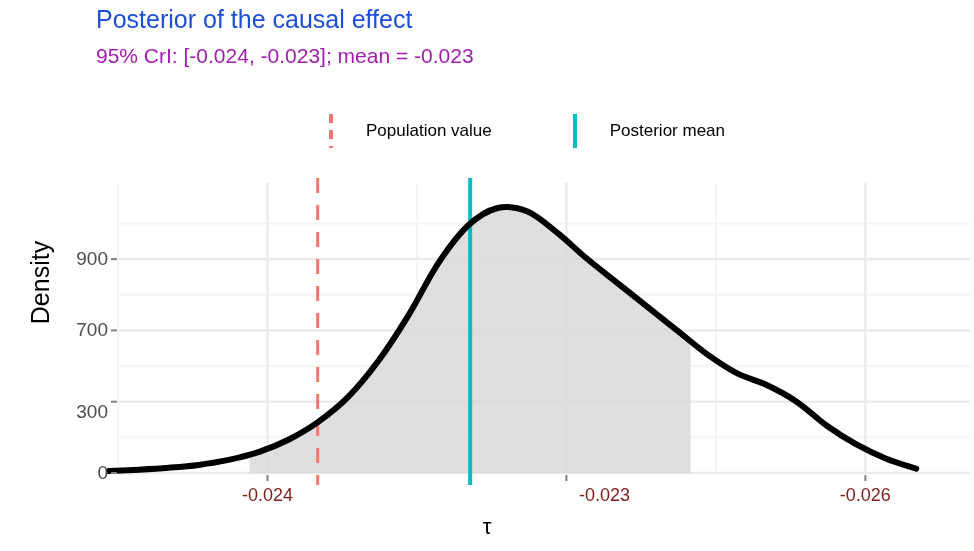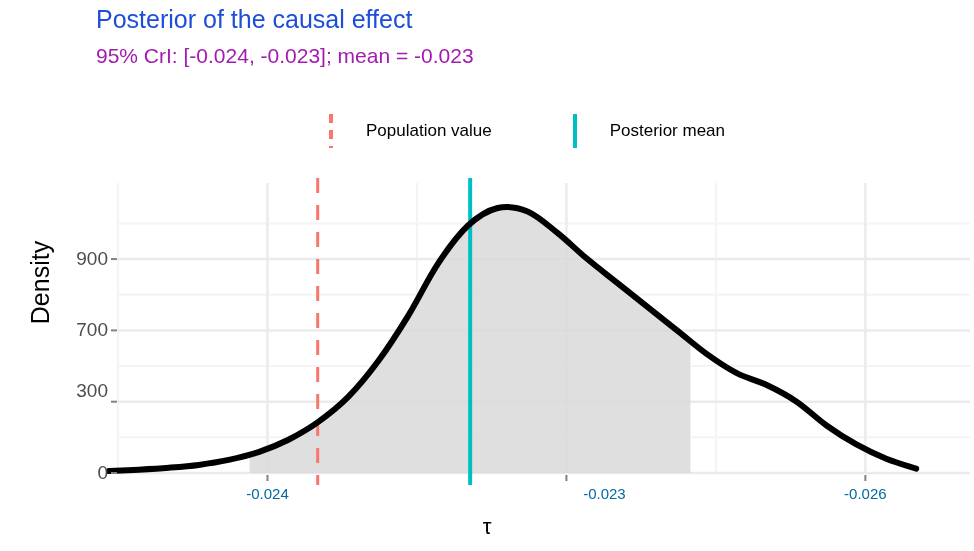--- a/index.html
+++ b/index.html
@@ -119,22 +119,22 @@
   .ytick-holder {
     position: absolute;
     left: 0;
     top: 0;
     width: 108px;
     height: 551px;
   }
   .xtick {
     position: absolute;
     top: 485px;
-    font-size: 15px;
-    color: #0369a1;
+    font-size: 18px;
+    color: #7f1d1d;
     transform: translateX(-50%);
     white-space: nowrap;
   }
   svg.panel { position: absolute; left: 0; top: 0; }
 </style>
 </head>
 <body>
 
 <div id="root">
 
@@ -186,21 +186,21 @@
         <line x1="566.421052631579" x2="566.421052631579" y1="475" y2="481" stroke="#808080" stroke-width="2"></line>
         <line x1="865.3684210526317" x2="865.3684210526317" y1="475" y2="481" stroke="#808080" stroke-width="2"></line>
         <line x1="111" x2="117" y1="473" y2="473" stroke="#808080" stroke-width="2"></line>
         <line x1="111" x2="117" y1="401.6885245901639" y2="401.6885245901639" stroke="#808080" stroke-width="2"></line>
         <line x1="111" x2="117" y1="330.37704918032784" y2="330.37704918032784" stroke="#808080" stroke-width="2"></line>
         <line x1="111" x2="117" y1="259.0655737704918" y2="259.0655737704918" stroke="#808080" stroke-width="2"></line>
       </svg>
 
     <div class="ytick-holder" id="yticks">
         <div class="ytick" style="top: 473px;">0</div>
-        <div class="ytick" style="top: 391px; text-align: right;">300</div>
+        <div class="ytick" style="top: 412px; text-align: right;">300</div>
         <div class="ytick" style="top: 330.377px;">700</div>
         <div class="ytick" style="top: 259.066px;">900</div>
       </div>
     <div id="xticks">
         <div class="xtick" style="left: 267.474px;">-0.024</div>
         <div class="xtick" style="left: 566.421px; margin-left: 38px;">-0.023</div>
         <div class="xtick" style="left: 865.368px;">-0.026</div>
       </div>
 
     <div class="ylab">Density</div>

